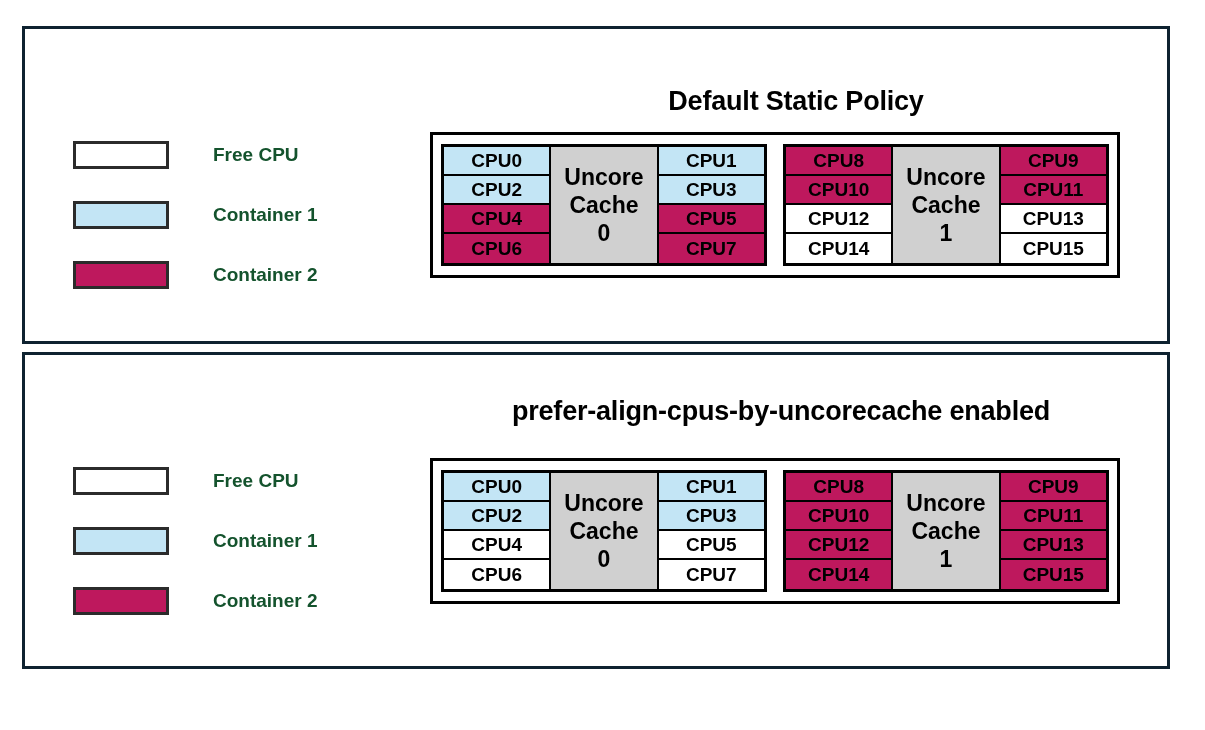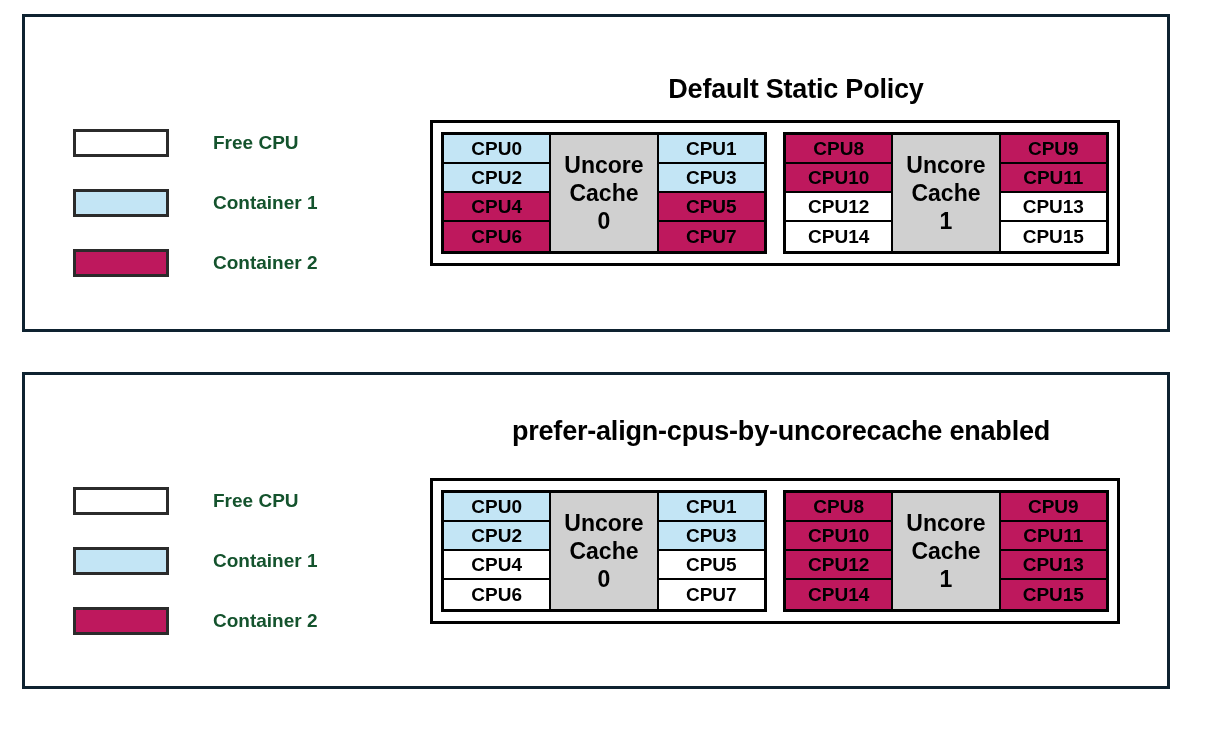--- a/index.html
+++ b/index.html
@@ -16,22 +16,22 @@
   }
 
   .panel {
     position: absolute;
     left: 22px;
     width: 1148px;
     border: 3px solid #0e2230;
     box-sizing: border-box;
     background: #ffffff;
   }
-  #panel-1 { top: 14px;  height: 318px; }
-  #panel-2 { top: 372px; height: 317px; }
+  #panel-1 { top: 26px;  height: 318px; }
+  #panel-2 { top: 352px; height: 317px; }
 
   .panel-title {
     position: absolute;
     left: 0;
     right: 0;
     text-align: center;
     font-weight: bold;
     color: #000000;
     letter-spacing: -0.2px;
   }

